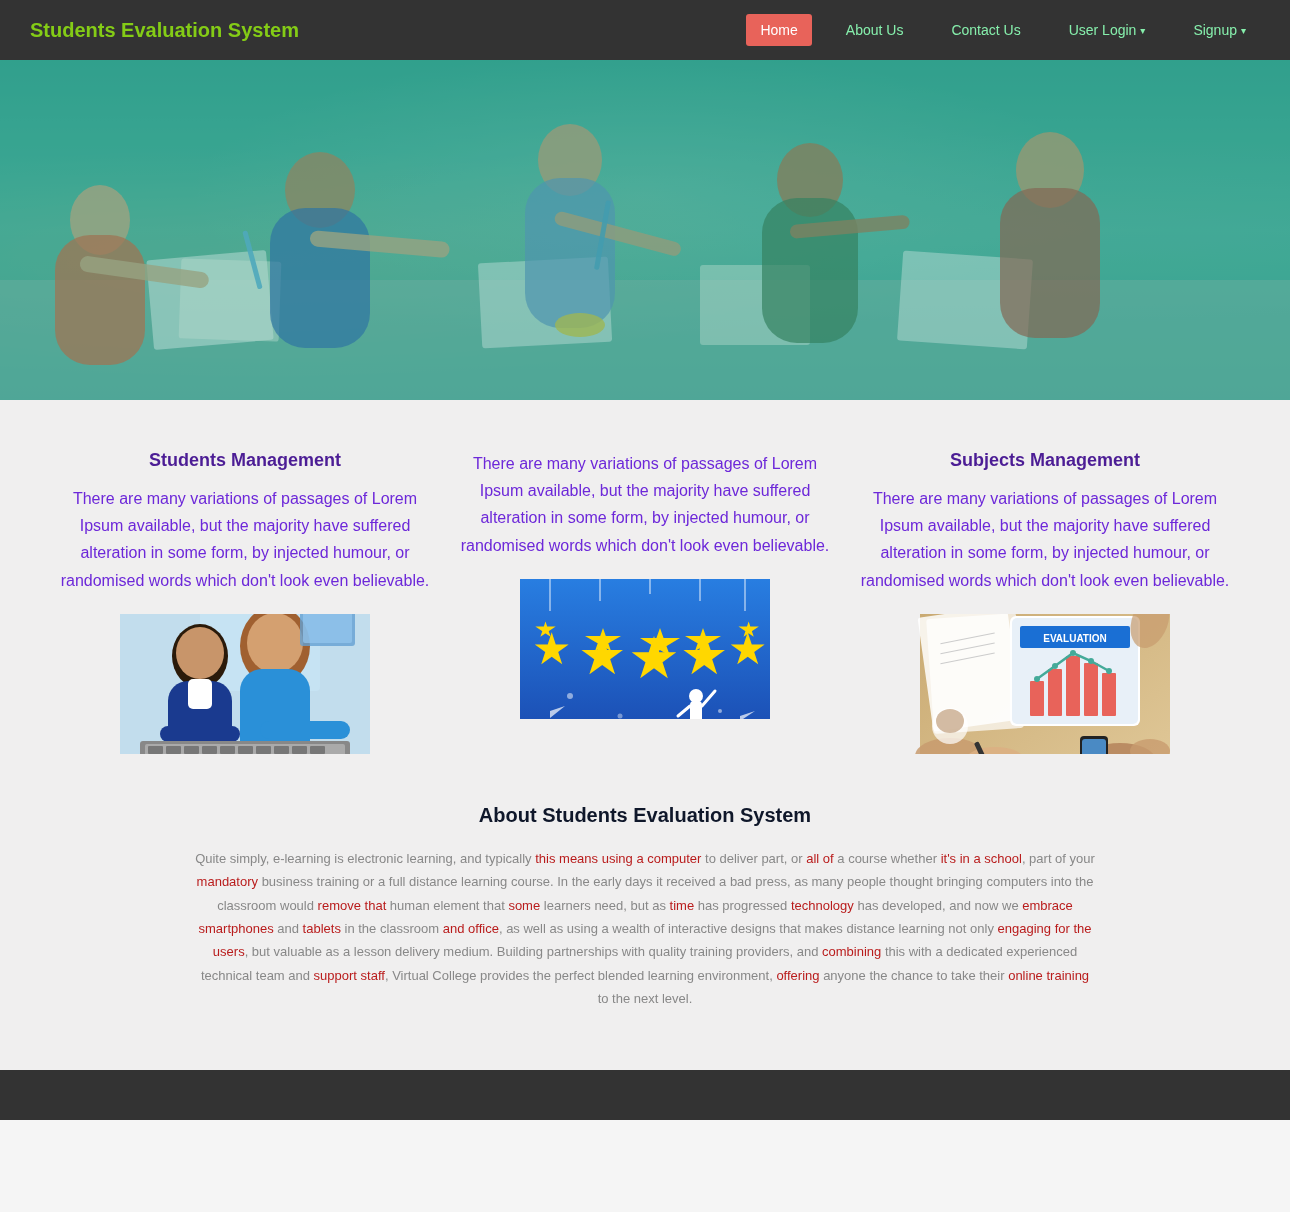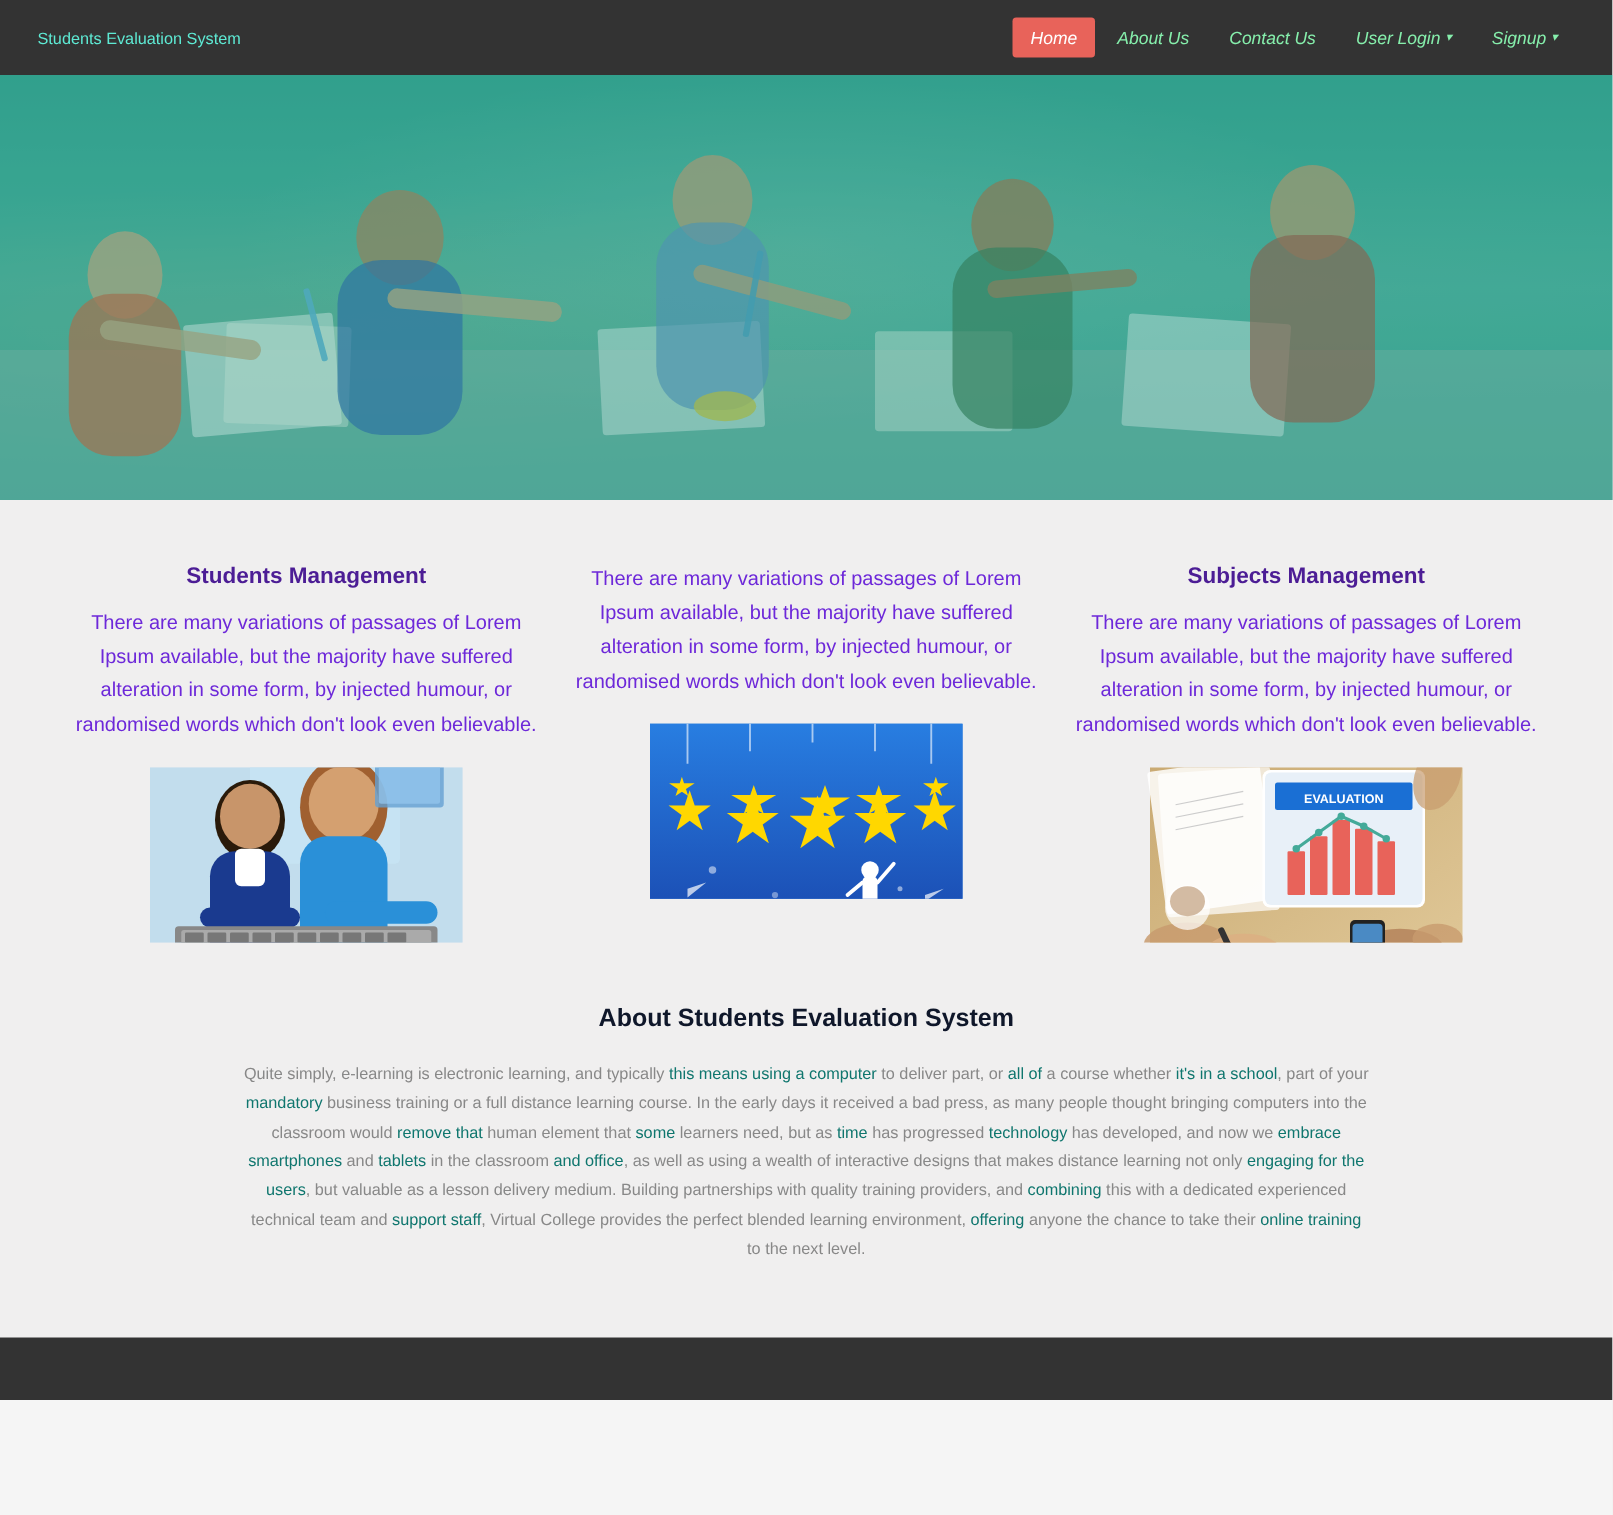--- a/index.html
+++ b/index.html
@@ -9,30 +9,29 @@
     nav {
       background: #333;
       display: flex;
       align-items: center;
       padding: 0 30px;
       height: 60px;
       position: relative;
       z-index: 10;
     }
     .nav-brand {
-      color: #5eead4;
-      font-weight: normal;
-      font-size: 13px;
+      color: #84cc16;
+      font-weight: bold;
+      font-size: 20px;
       flex: 1;
     }
     .nav-links {
       display: flex;
       align-items: flex-start;
-      gap: 4px;
-      font-style: italic;
+      gap: 20px;
     }
     .nav-link {
       color: #86efac;
       text-decoration: none;
       padding: 8px 14px;
       font-size: 14px;
       cursor: pointer;
     }
     .nav-link.active {
       background: #e8635a;
@@ -123,21 +122,21 @@
       font-weight: bold;
       color: #0f172a;
       margin-bottom: 20px;
     }
     .about-text {
       font-size: 13px;
       color: #888;
       line-height: 1.8;
     }
     .about-text a {
-      color: #0f766e;
+      color: #b91c1c;
       text-decoration: none;
     }
 
     
     footer {
       background: #333;
       height: 50px;
       display: flex;
       align-items: center;
       justify-content: center;

